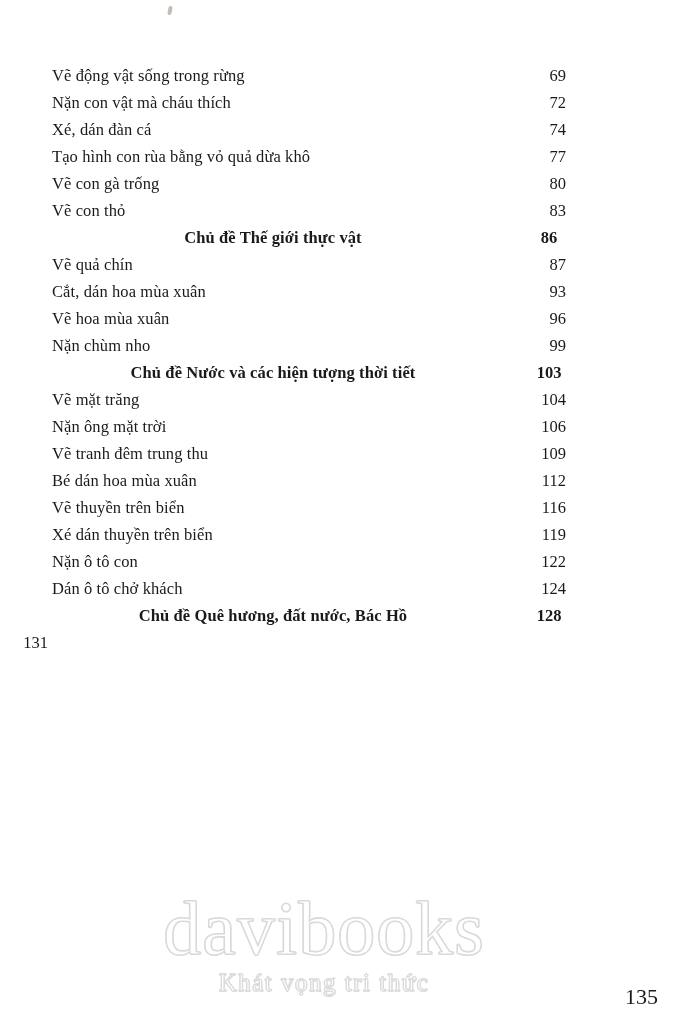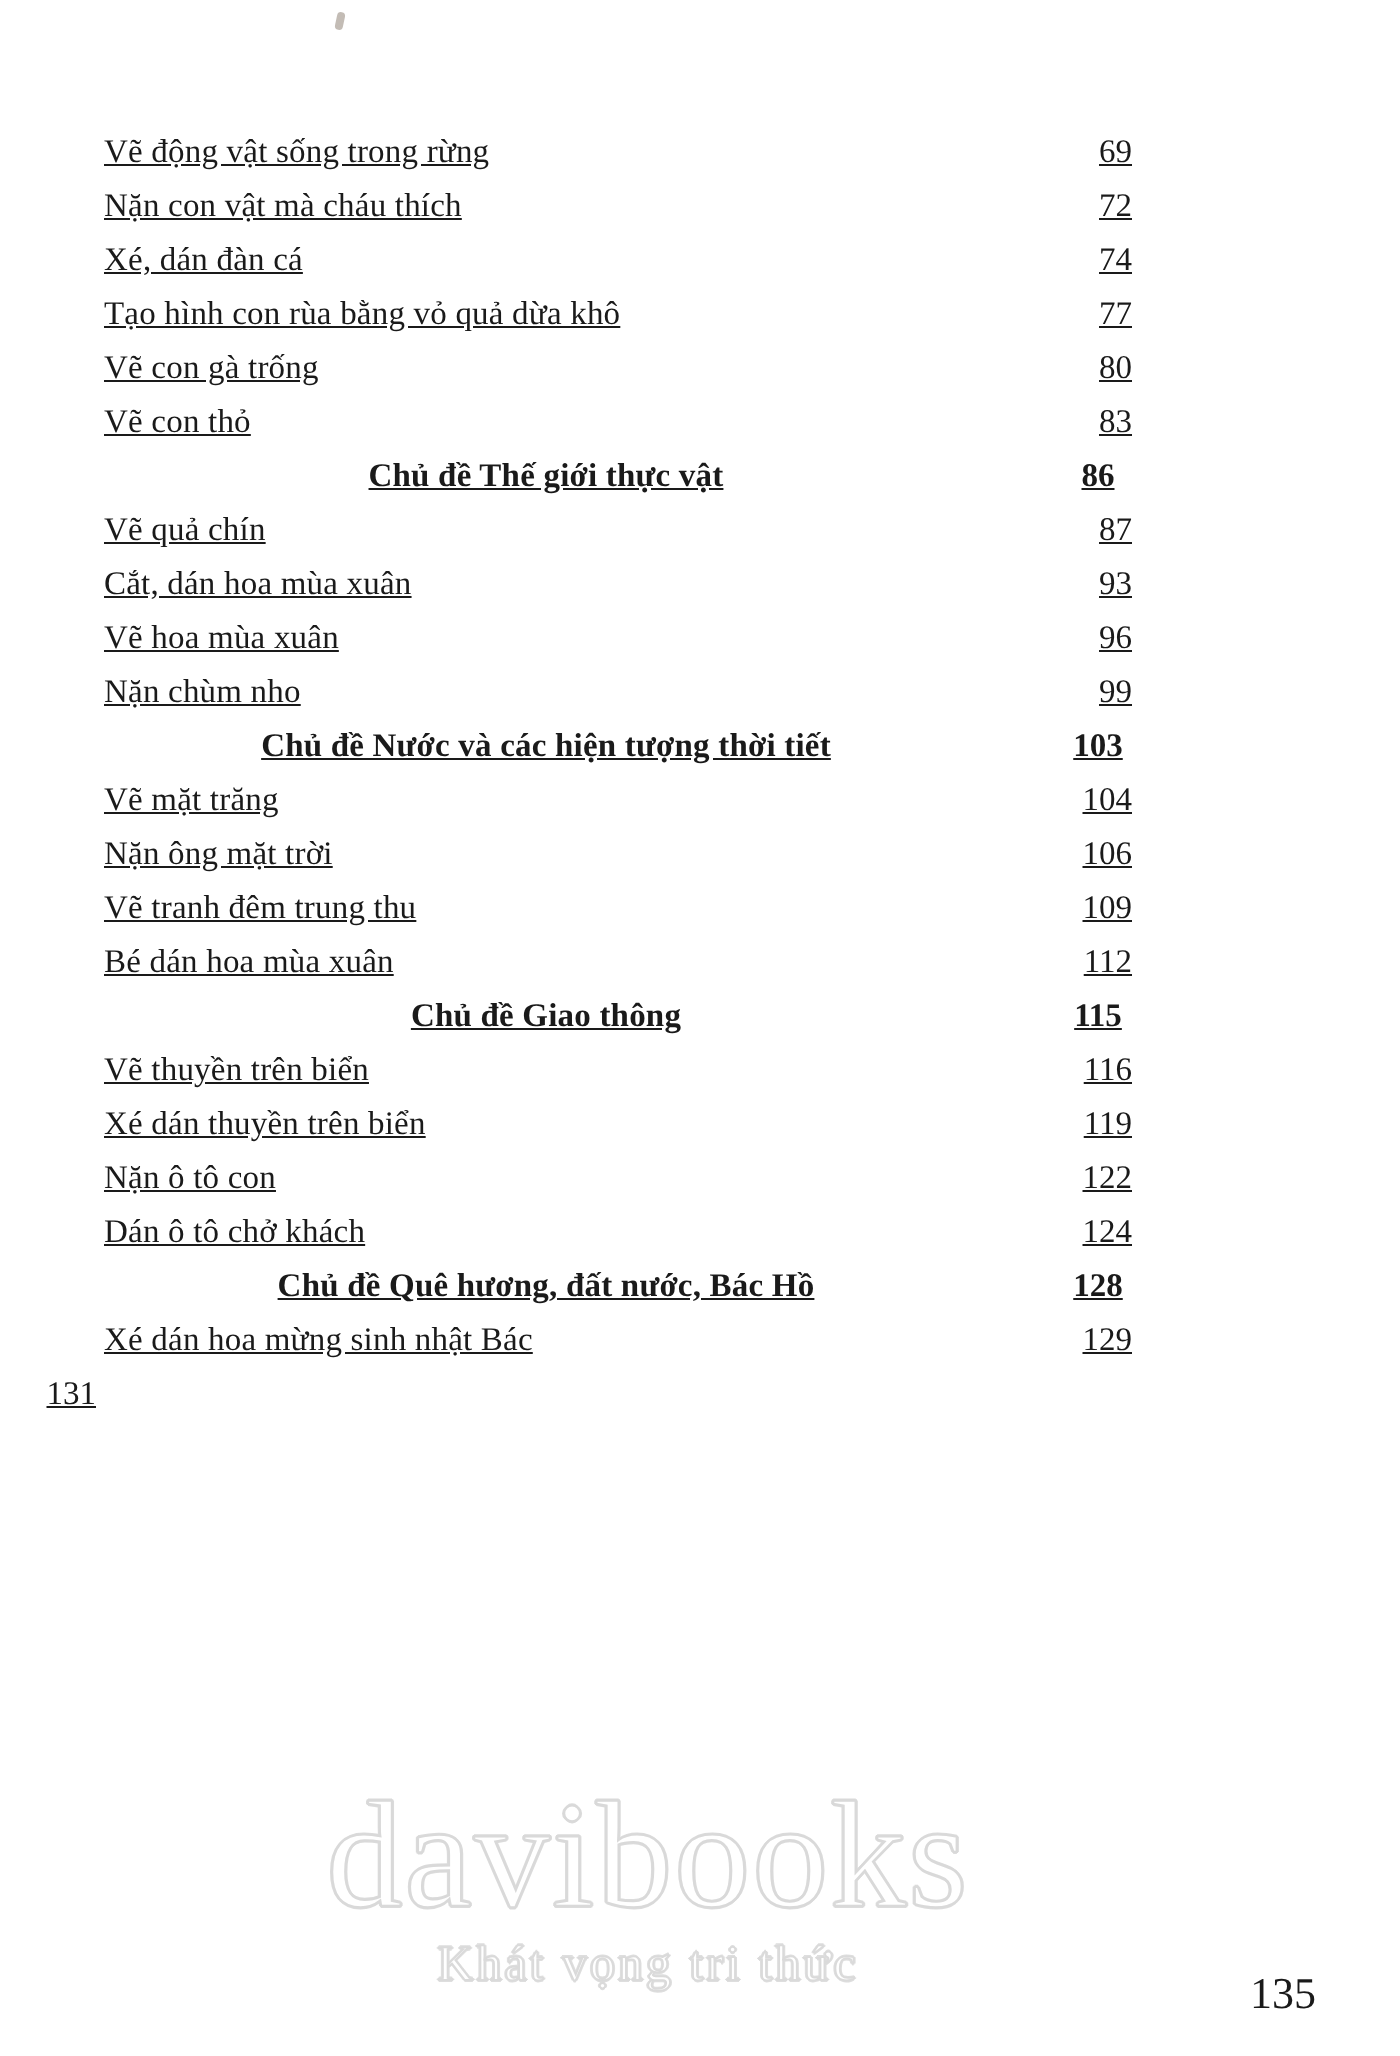--- a/index.html
+++ b/index.html
@@ -32,21 +32,20 @@
     border-radius: 2px;
     transform: rotate(12deg);
     opacity: .85;
   }
 
   .toc {
     position: absolute;
     left: 0;
     top: 66px;
     width: 624px;
-    text-decoration: underline;
   }
 
   .toc-row {
     display: flex;
     align-items: baseline;
     height: 27px;
     padding: 0 58px 0 14px;
     box-sizing: border-box;
   }
   .toc-row .label {
@@ -175,47 +174,39 @@
         <span class="page-num">106</span>
       </div>
       <div class="toc-row entry">
         <span class="label">Vẽ tranh đêm trung thu</span>
         <span class="page-num">109</span>
       </div>
       <div class="toc-row entry">
         <span class="label">Bé dán hoa mùa xuân</span>
         <span class="page-num">112</span>
       </div>
-      <div class="toc-row theme">
-        <span class="label">Chủ đề Giao thông</span>
-        <span class="page-num">115</span>
-      </div>
       <div class="toc-row entry">
         <span class="label">Vẽ thuyền trên biển</span>
         <span class="page-num">116</span>
       </div>
       <div class="toc-row entry">
         <span class="label">Xé dán thuyền trên biển</span>
         <span class="page-num">119</span>
       </div>
       <div class="toc-row entry">
         <span class="label">Nặn ô tô con</span>
         <span class="page-num">122</span>
       </div>
       <div class="toc-row entry">
         <span class="label">Dán ô tô chở khách</span>
         <span class="page-num">124</span>
       </div>
       <div class="toc-row theme">
         <span class="label">Chủ đề Quê hương, đất nước, Bác Hồ</span>
         <span class="page-num">128</span>
-      </div>
-      <div class="toc-row entry">
-        <span class="label">Xé dán hoa mừng sinh nhật Bác</span>
-        <span class="page-num">129</span>
       </div>
       <div class="toc-row entry">
         <span class="page-num">131</span>
       </div>
     </div>
 
   <div class="watermark">
     <div class="wm-main">davibooks</div>
     <div class="wm-sub">Khát vọng tri thức</div>
   </div>

